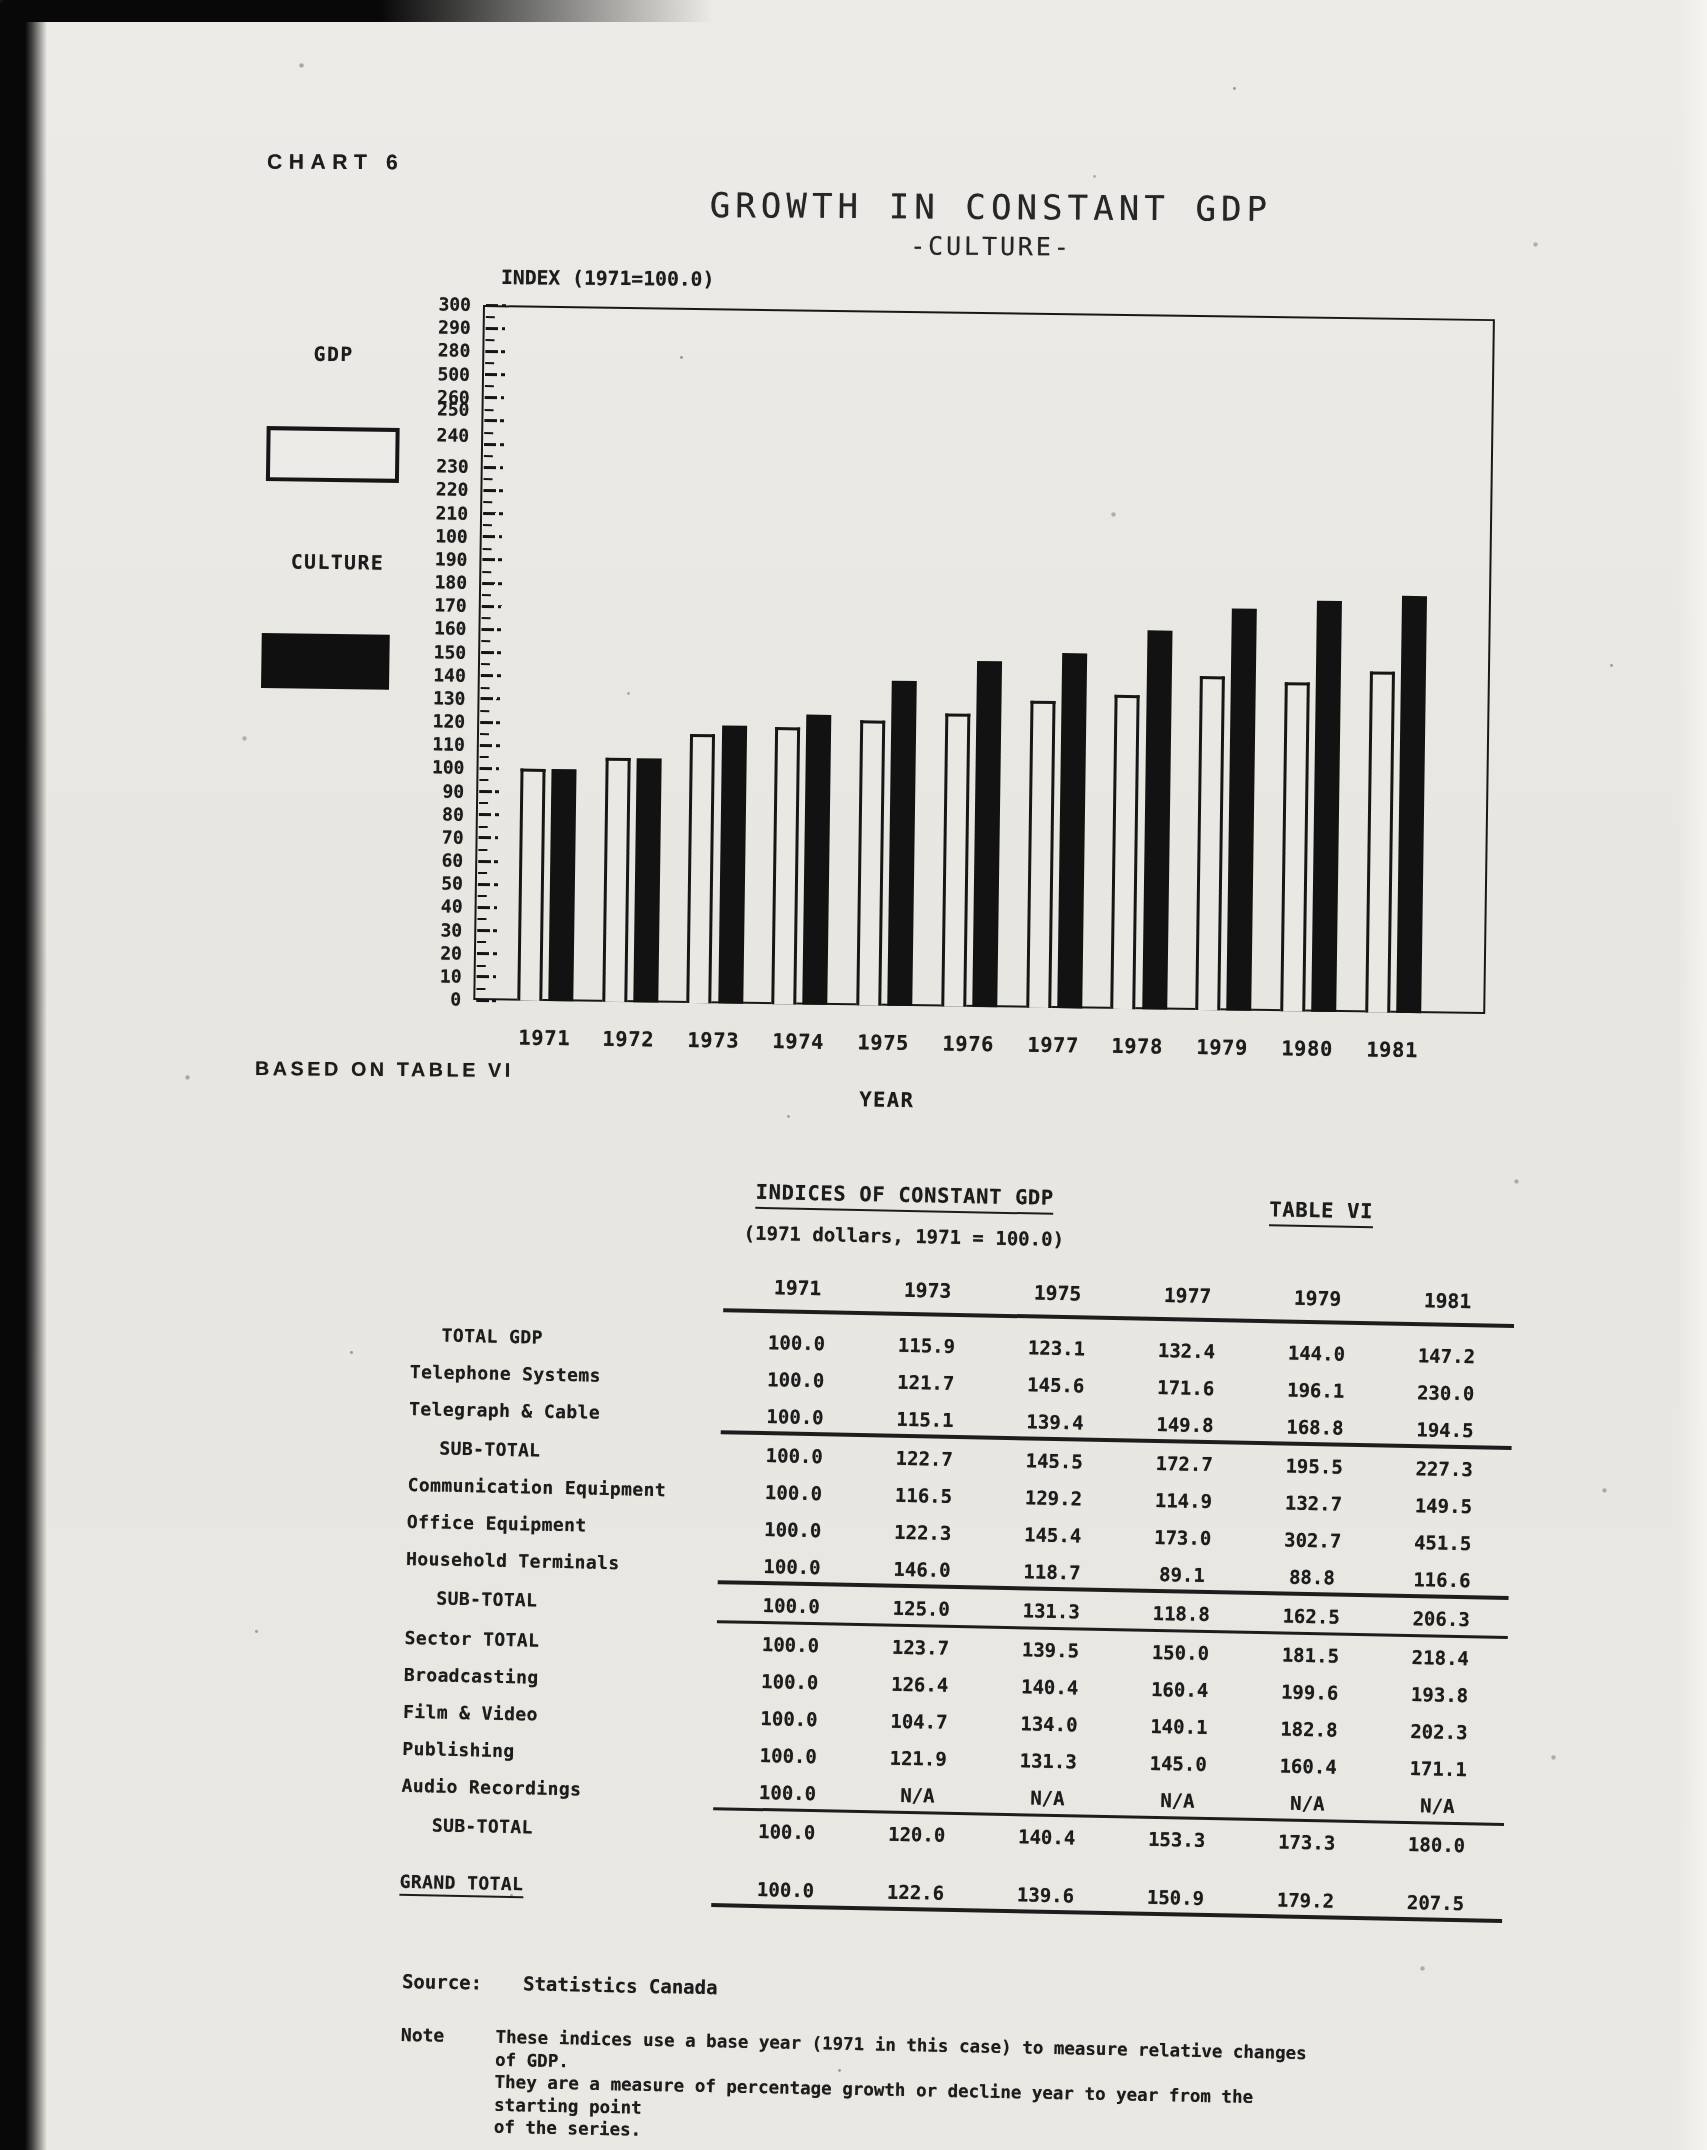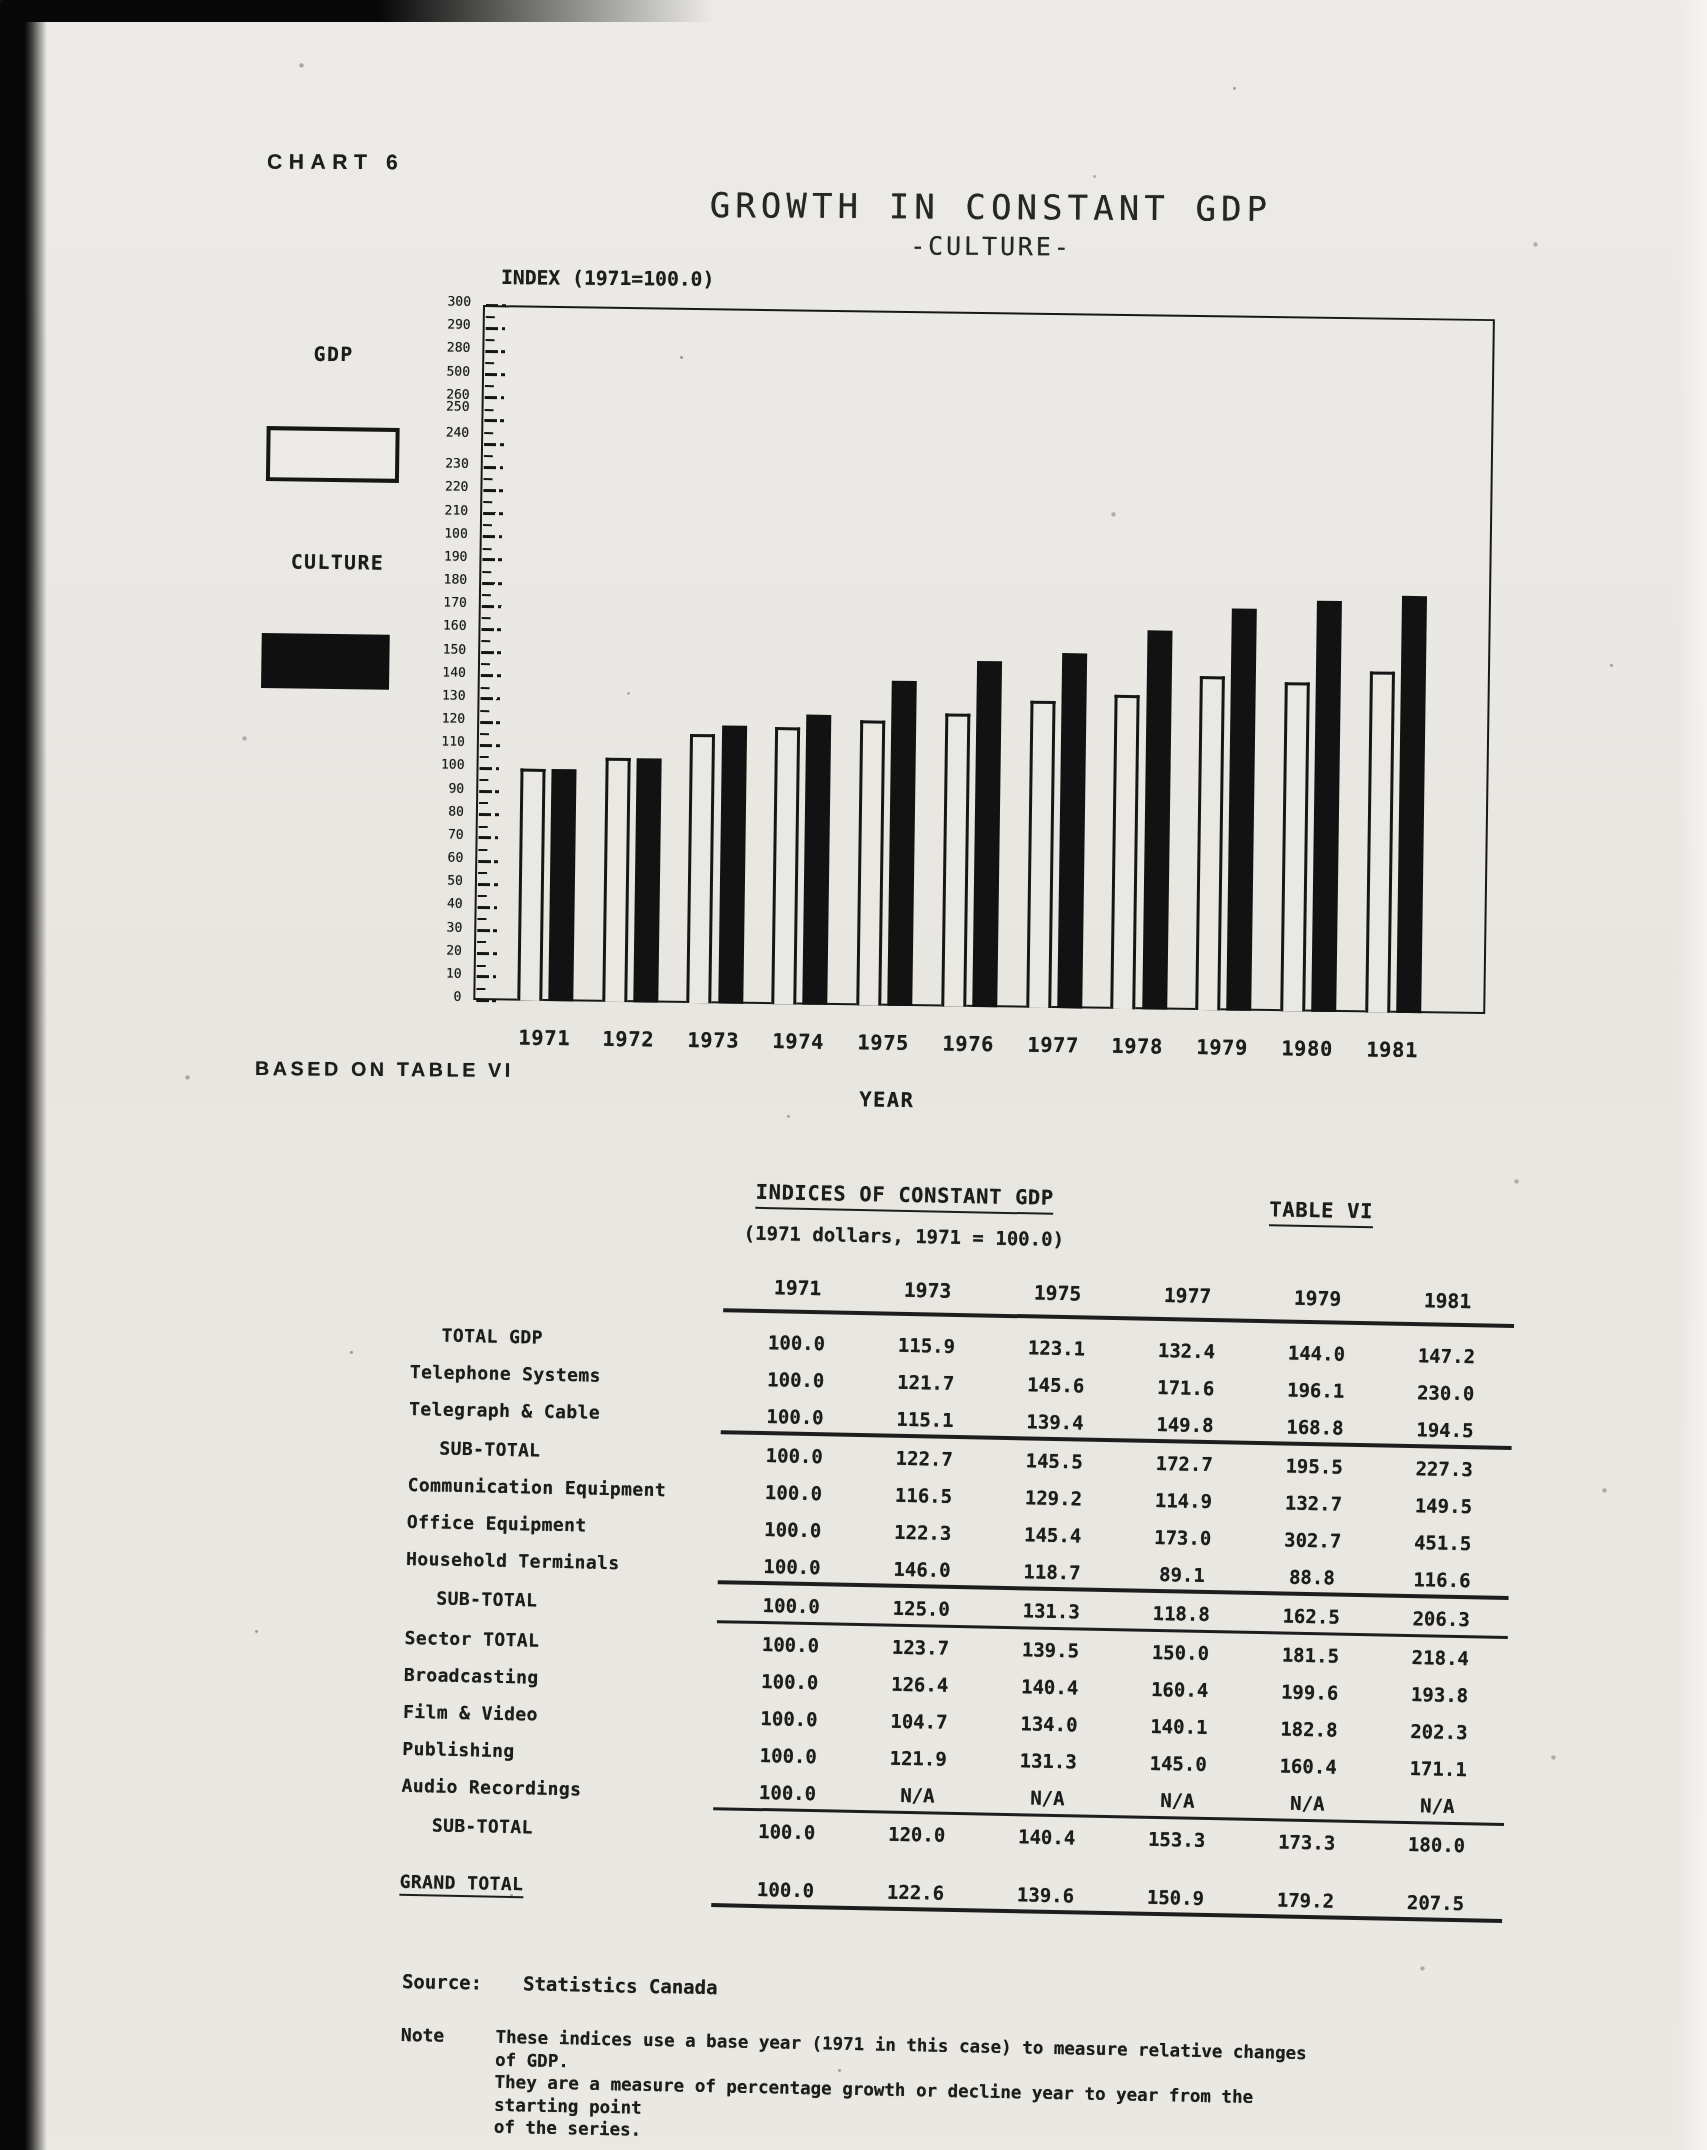--- a/index.html
+++ b/index.html
@@ -48,21 +48,21 @@
   .lg-cul-swatch{position:absolute;left:4.4px;top:302px;width:128px;height:55px;background:#101010;}
 
   
   .chart-wrap{position:absolute;left:483px;top:305px;width:1012px;height:695px;
     transform:rotate(.8deg);transform-origin:0 0;}
   .plot{position:absolute;left:0;top:0;width:1012px;height:695px;
     border:2.9px solid #181818;box-sizing:border-box;}
   .ytick-major{position:absolute;height:2.9px;width:22px;
     background:linear-gradient(90deg,#151515 0 12.4px,rgba(0,0,0,0) 12.4px 16px,#151515 16px 19.7px,rgba(0,0,0,0) 19.7px);}
   .ytick-minor{position:absolute;height:2.2px;width:9.5px;background:#151515;}
-  .ylab{position:absolute;width:58px;text-align:right;font-size:13px;font-weight:normal;}
+  .ylab{position:absolute;width:58px;text-align:right;font-size:18px;font-weight:bold;}
   .bar-gdp{position:absolute;bottom:0;width:25px;border:3.6px solid #161616;border-bottom:none;
     background:#eae8e3;box-sizing:border-box;}
   .bar-cul{position:absolute;bottom:0;width:25px;background:#121212;}
   .xlab{position:absolute;width:87px;text-align:center;font-size:20.4px;font-weight:bold;letter-spacing:0.7px;}
   .xaxis-title{position:absolute;left:364px;top:777px;width:102px;text-align:center;
     font-size:20.4px;font-weight:bold;letter-spacing:1.5px;}
   .based-on{position:absolute;left:255px;top:1058px;font-size:19.7px;font-weight:bold;letter-spacing:3.6px;
     font-family:"Liberation Sans",sans-serif;transform:rotate(.4deg);}
 
   

